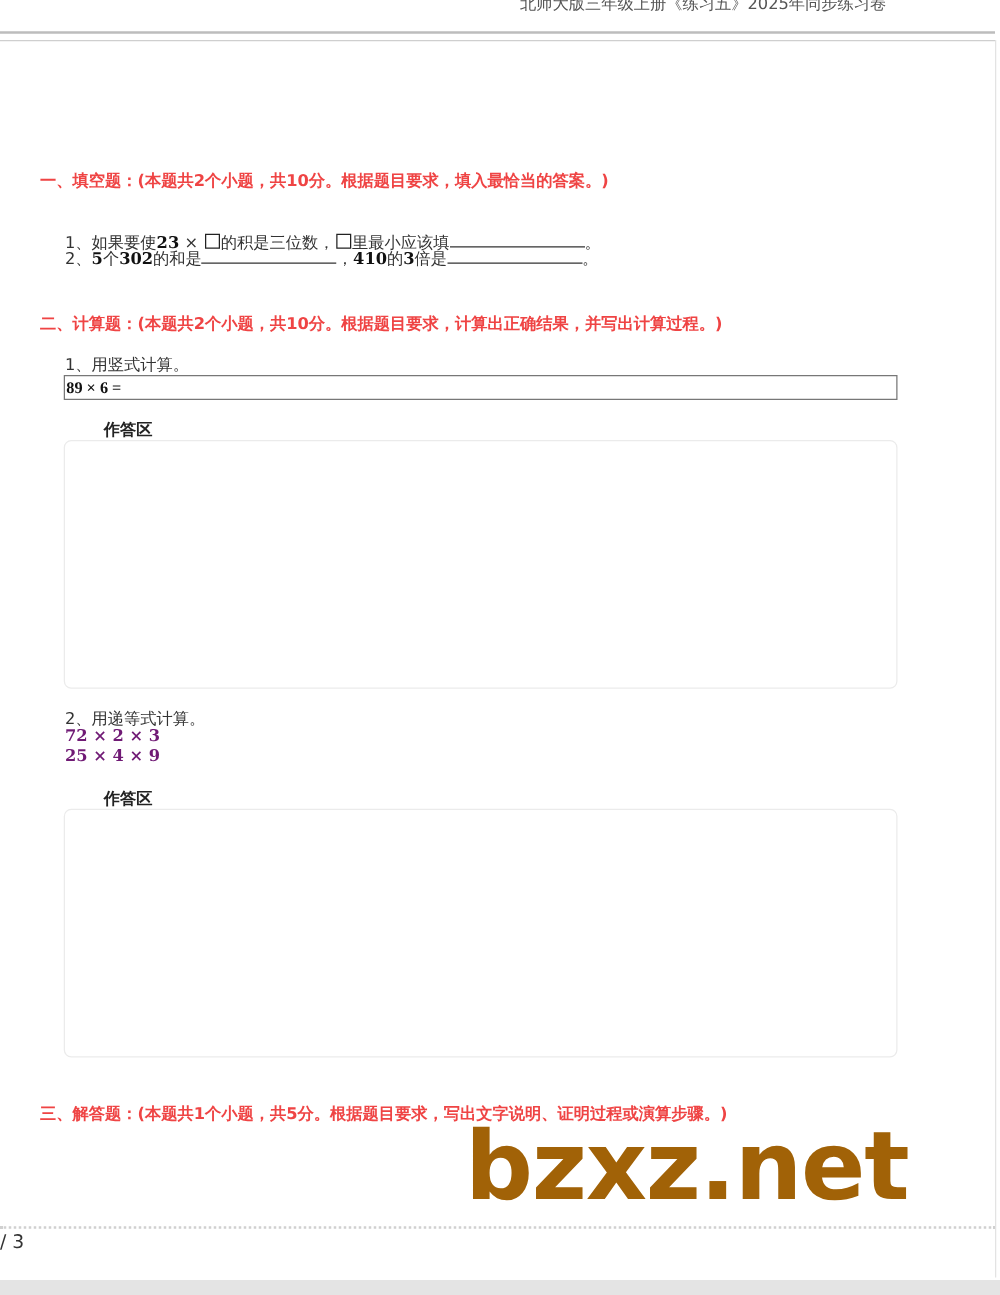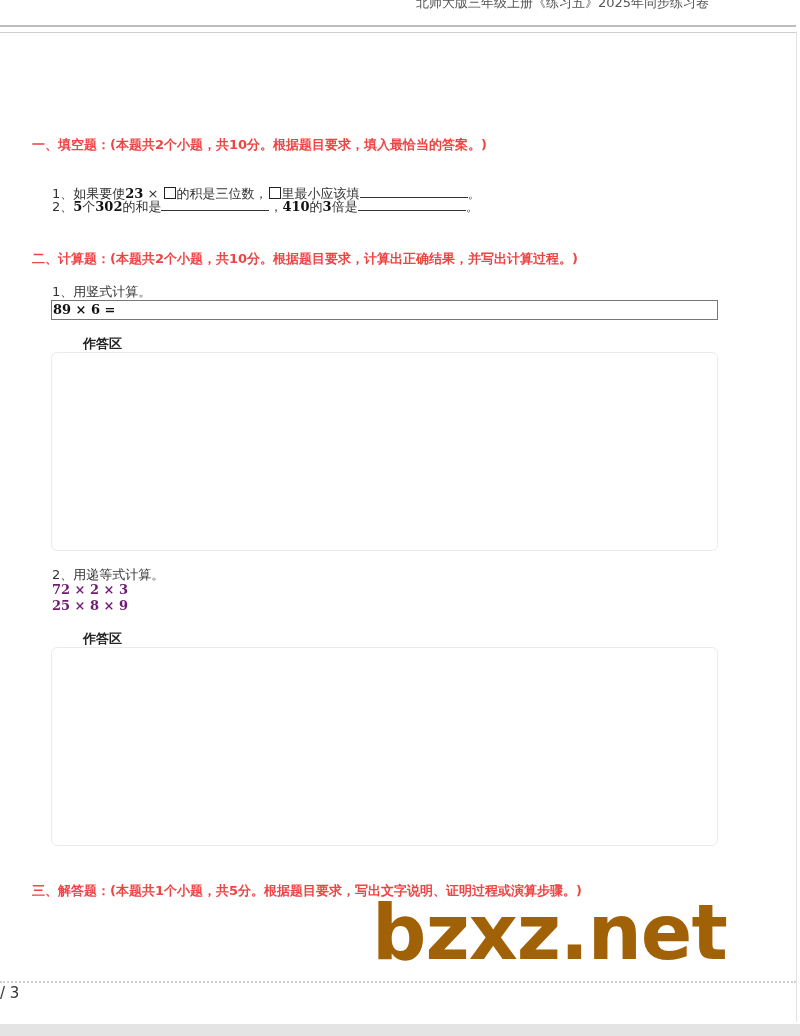--- a/index.html
+++ b/index.html
@@ -41,29 +41,29 @@
 
 <div class="q" style="top:198px;">
   <span>2、</span><b>5</b><span>个</span><b>302</b><span>的和是</span><span class="blank"></span><span>，</span><b>410</b><span>的</span><b>3</b><span>倍是</span><span class="blank"></span><span>。</span>
 </div>
 
 <div class="sec-title" style="top:250px;">二、计算题：(本题共2个小题，共10分。根据题目要求，计算出正确结果，并写出计算过程。)</div>
 
 <div class="q" style="top:283px;">1、用竖式计算。</div>
 
 <div class="calc-table">
-  <div class="calc-cell" style="width:204px;">89 × 6 =</div>
+  <div class="calc-cell" style="width:204px;font-family:Liberation Serif, serif;">89 × 6 =</div>
 </div>
 
 <div class="answer-label" style="top:335px;">作答区</div>
 <div class="answer-box" style="top:352px; height:197px;"></div>
 
 <div class="q" style="top:566px;">2、用递等式计算。</div>
 <div class="expr" style="top:582px;">72 × 2 × 3</div>
-<div class="expr" style="top:598px;">25 × 8 × 9</div>
+<div class="expr" style="top:598px;">25 × 4 × 9</div>
 
 <div class="answer-label" style="top:630px;">作答区</div>
 <div class="answer-box" style="top:647px; height:197px;"></div>
 
 <div class="sec-title" style="top:882px;text-align:center;">三、解答题：(本题共1个小题，共5分。根据题目要求，写出文字说明、证明过程或演算步骤。)</div>
 
 <div class="watermark">bzxz.net</div>
 
 <div class="page-sep"></div>
 <div class="page-num">/ 3</div>

